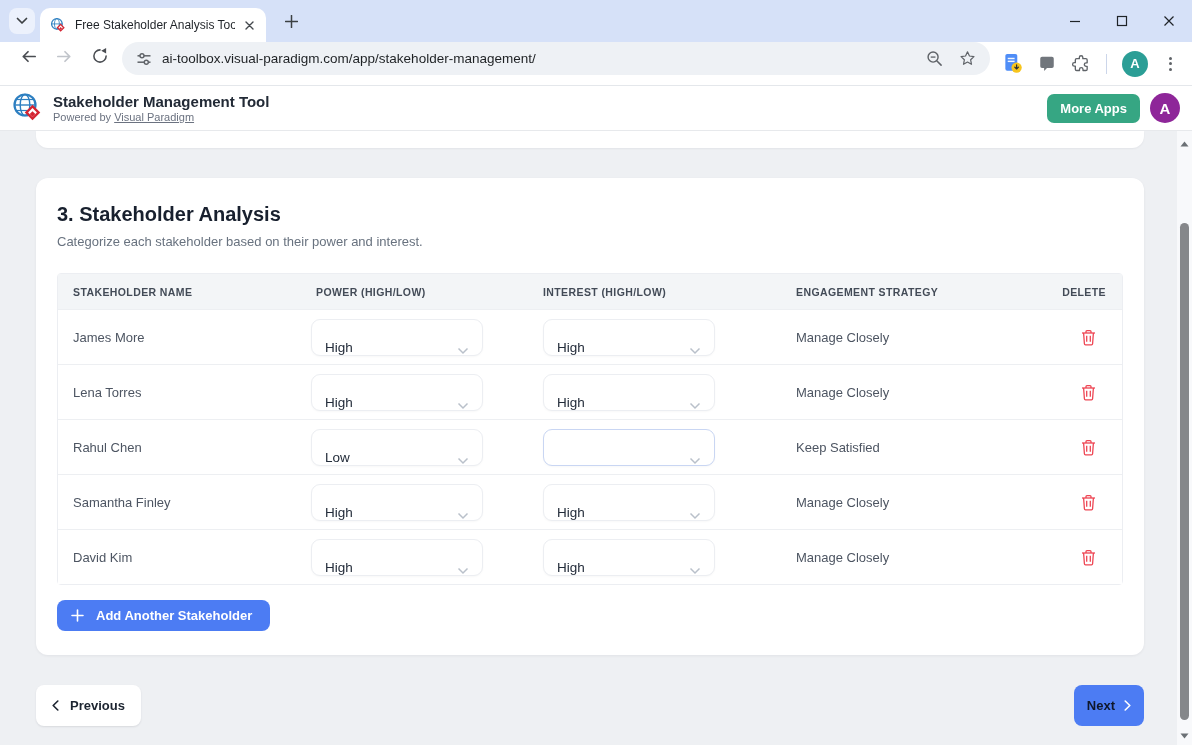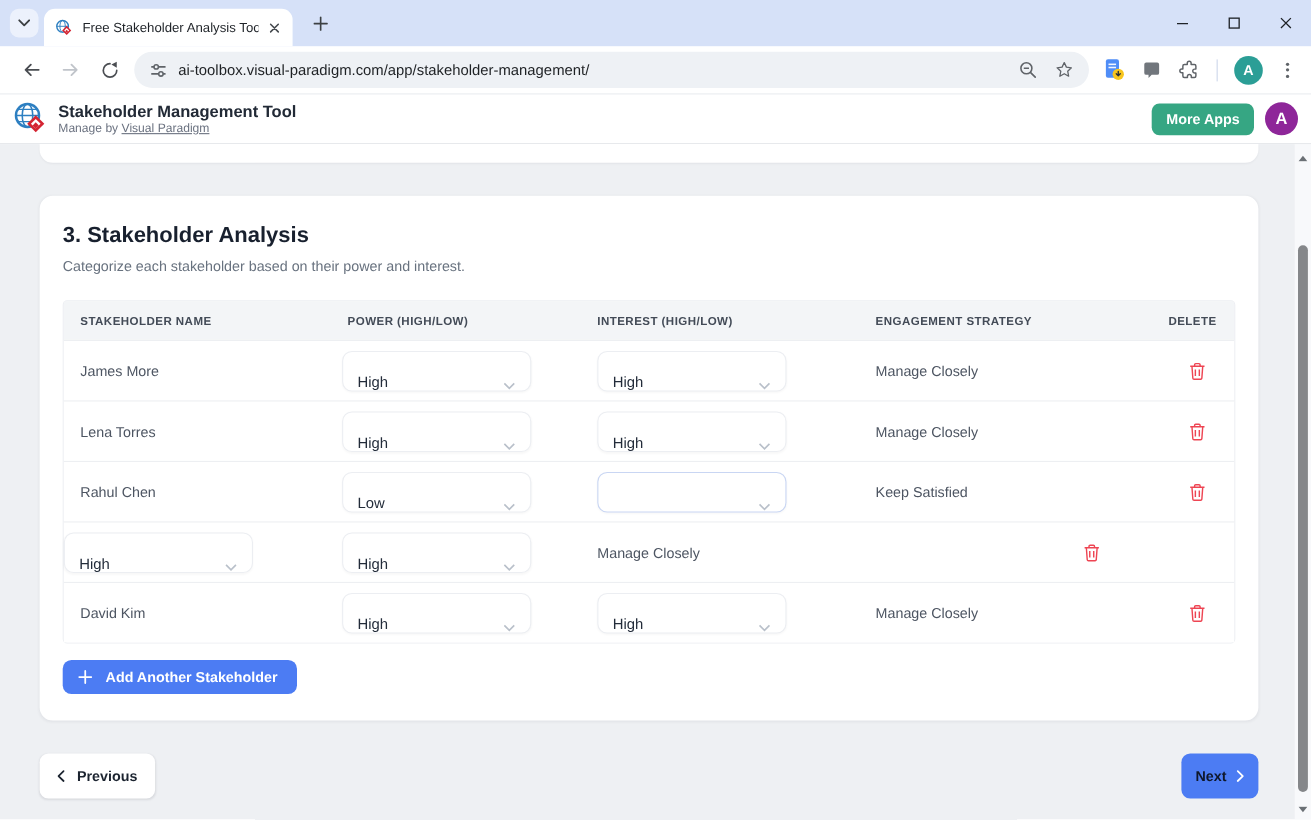--- a/index.html
+++ b/index.html
@@ -18,21 +18,21 @@
   .tab { position:absolute; left:40px; top:8px; width:226px; height:34px; background:#fff;
     border-radius:10px 10px 0 0; display:flex; align-items:center; padding:0 8px 0 10px; }
   .favicon16 { width:17px; height:17px; margin-right:8px; flex:none; }
   .tab-title { font-size:12px; color:#1f2328; white-space:nowrap; overflow:hidden; flex:1; }
   .tab-close { width:17px; height:17px; border-radius:50%; display:flex; align-items:center; justify-content:center; cursor:pointer; flex:none; margin-left:6px; }
   .newtab { position:absolute; left:280px; top:10px; width:23px; height:23px; display:flex; align-items:center; justify-content:center; cursor:pointer; }
   .wincontrols { position:absolute; right:16px; top:0; height:42px; display:flex; align-items:center; gap:33px; }
   .winbtn { width:14px; height:14px; display:flex; align-items:center; justify-content:center; cursor:pointer; }
 
   
-  .toolbar { height:44px; background:#fff; display:flex; align-items:center; padding:0 10px; border-bottom:1px solid #e4e7eb; }
+  .toolbar { height:44px; background:#fff; display:flex; padding:0 10px; border-bottom:1px solid #e4e7eb; }
   .navbtn { width:28px; height:28px; margin:0 4px; display:flex; align-items:center; justify-content:center; cursor:pointer; flex:none; }
   .omnibox { flex:1; height:33px; background:#eef1f5; border-radius:17px; display:flex; align-items:center; padding:0 14px; margin:0 8px 0 4px; }
   .omni-url { font-size:13.5px; color:#1e2124; margin-left:10px; white-space:nowrap; }
   .omni-spacer { flex:1; }
   .omni-icon { margin-left:16px; cursor:pointer; }
   .ext-cluster { display:flex; align-items:center; gap:15px; padding:0 4px; }
   .vsep { width:1px; height:20px; background:#ccd6ea; }
   .chrome-avatar { width:26px; height:26px; border-radius:50%; background:#2b9e96; color:#fff;
     font-size:13px; font-weight:700; display:flex; align-items:center; justify-content:center; cursor:pointer; }
   .kebab { display:flex; flex-direction:column; gap:2.5px; padding:4px 6px; cursor:pointer; }
@@ -222,21 +222,21 @@
     <line x1="4.5" y1="7.5" x2="21.5" y2="7.5" stroke="#2d7fc1" stroke-width="1.2"></line>
     <line x1="4.5" y1="18.5" x2="21.5" y2="18.5" stroke="#2d7fc1" stroke-width="1.2"></line>
     <g transform="rotate(45 20.5 20.5)">
         <rect x="15" y="15" width="11" height="11" fill="#d42432"></rect>
         <rect x="17.4" y="17.4" width="6.2" height="6.2" fill="#fff"></rect>
         <rect x="19.6" y="19.6" width="4" height="4" fill="#d42432"></rect>
       </g>
   </svg>
   <div class="apptitles">
     <div class="apptitle">Stakeholder Management Tool</div>
-    <div class="poweredby"><span>Manage by </span><a>Visual Paradigm</a></div>
+    <div class="poweredby"><span>Powered by </span><a>Visual Paradigm</a></div>
   </div>
   <div class="appheader-right">
     <button class="moreapps">More Apps</button>
     <span class="app-avatar">A</span>
   </div>
 </div>
 
 <div class="page">
   <div class="partial-card"></div>
 
@@ -343,20 +343,21 @@
                 <path d="M5 4 V2.6 a1 1 0 0 1 1-1 h3 a1 1 0 0 1 1 1 V4"></path>
                 <path d="M2.6 4 l.8 10.8 a1.1 1.1 0 0 0 1.1 1 h6 a1.1 1.1 0 0 0 1.1-1 L12.4 4"></path>
                 <line x1="5.7" y1="6.8" x2="5.7" y2="12.8"></line>
                 <line x1="9.3" y1="6.8" x2="9.3" y2="12.8"></line>
               </svg>
             </button>
           </span>
       </div>
 
       <div class="t-row">
+        <span class="cell-name">Samantha Finley</span>
         <div>
             <div class="selectbox">
               <span>High</span>
               <svg width="12" height="8" viewBox="0 0 12 8">
                 <polyline points="1.5,1.5 6,6 10.5,1.5" fill="none" stroke="#b9c0ca" stroke-width="1.5"></polyline>
               </svg>
             </div>
           </div>
         <div>
             <div class="selectbox">

